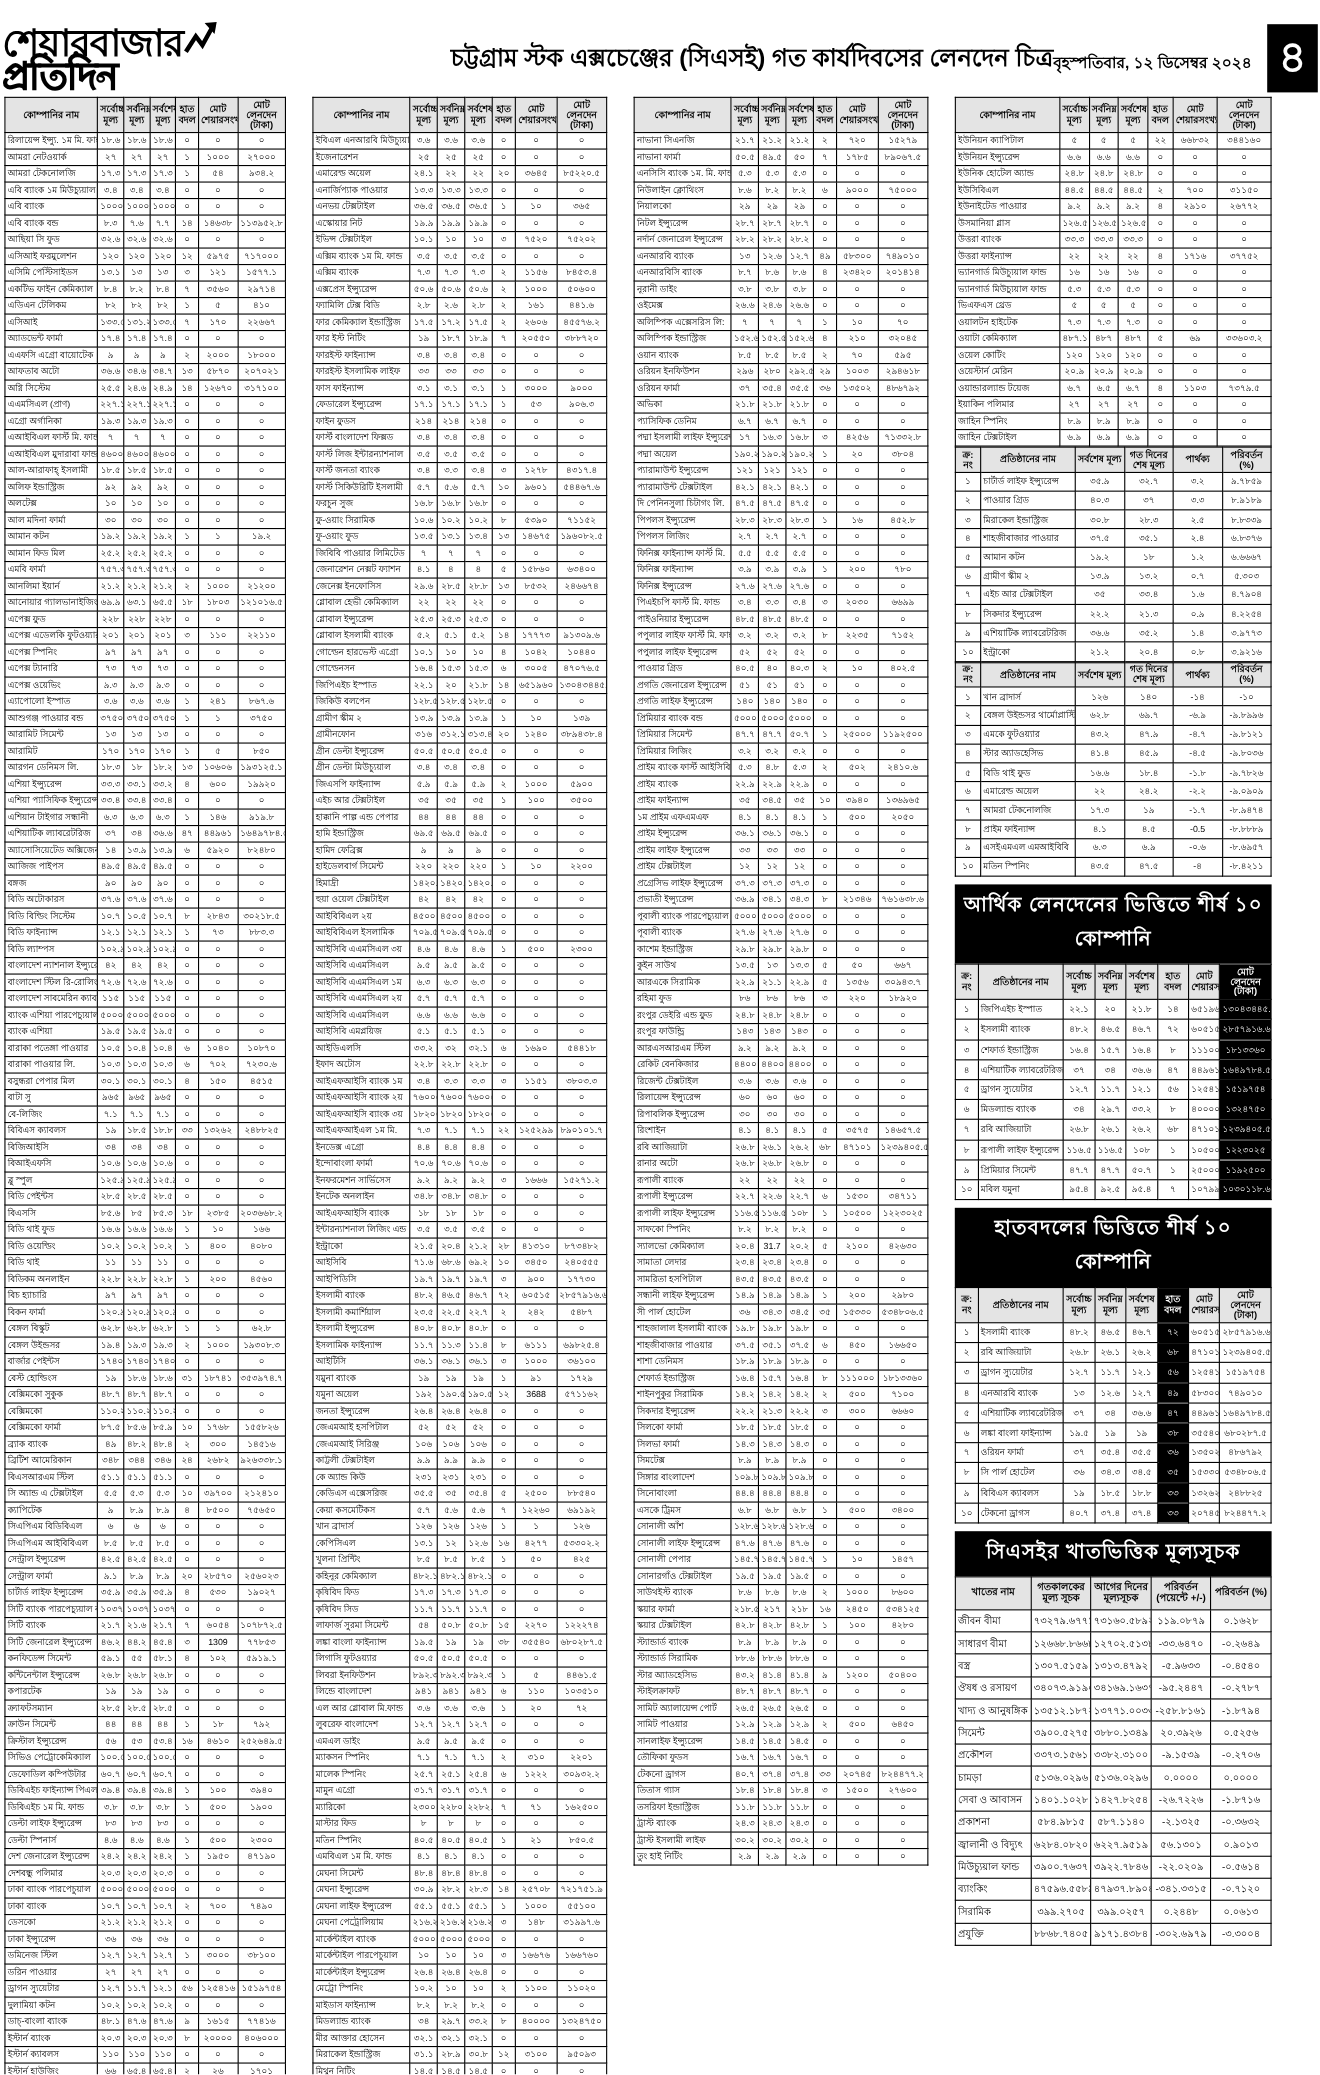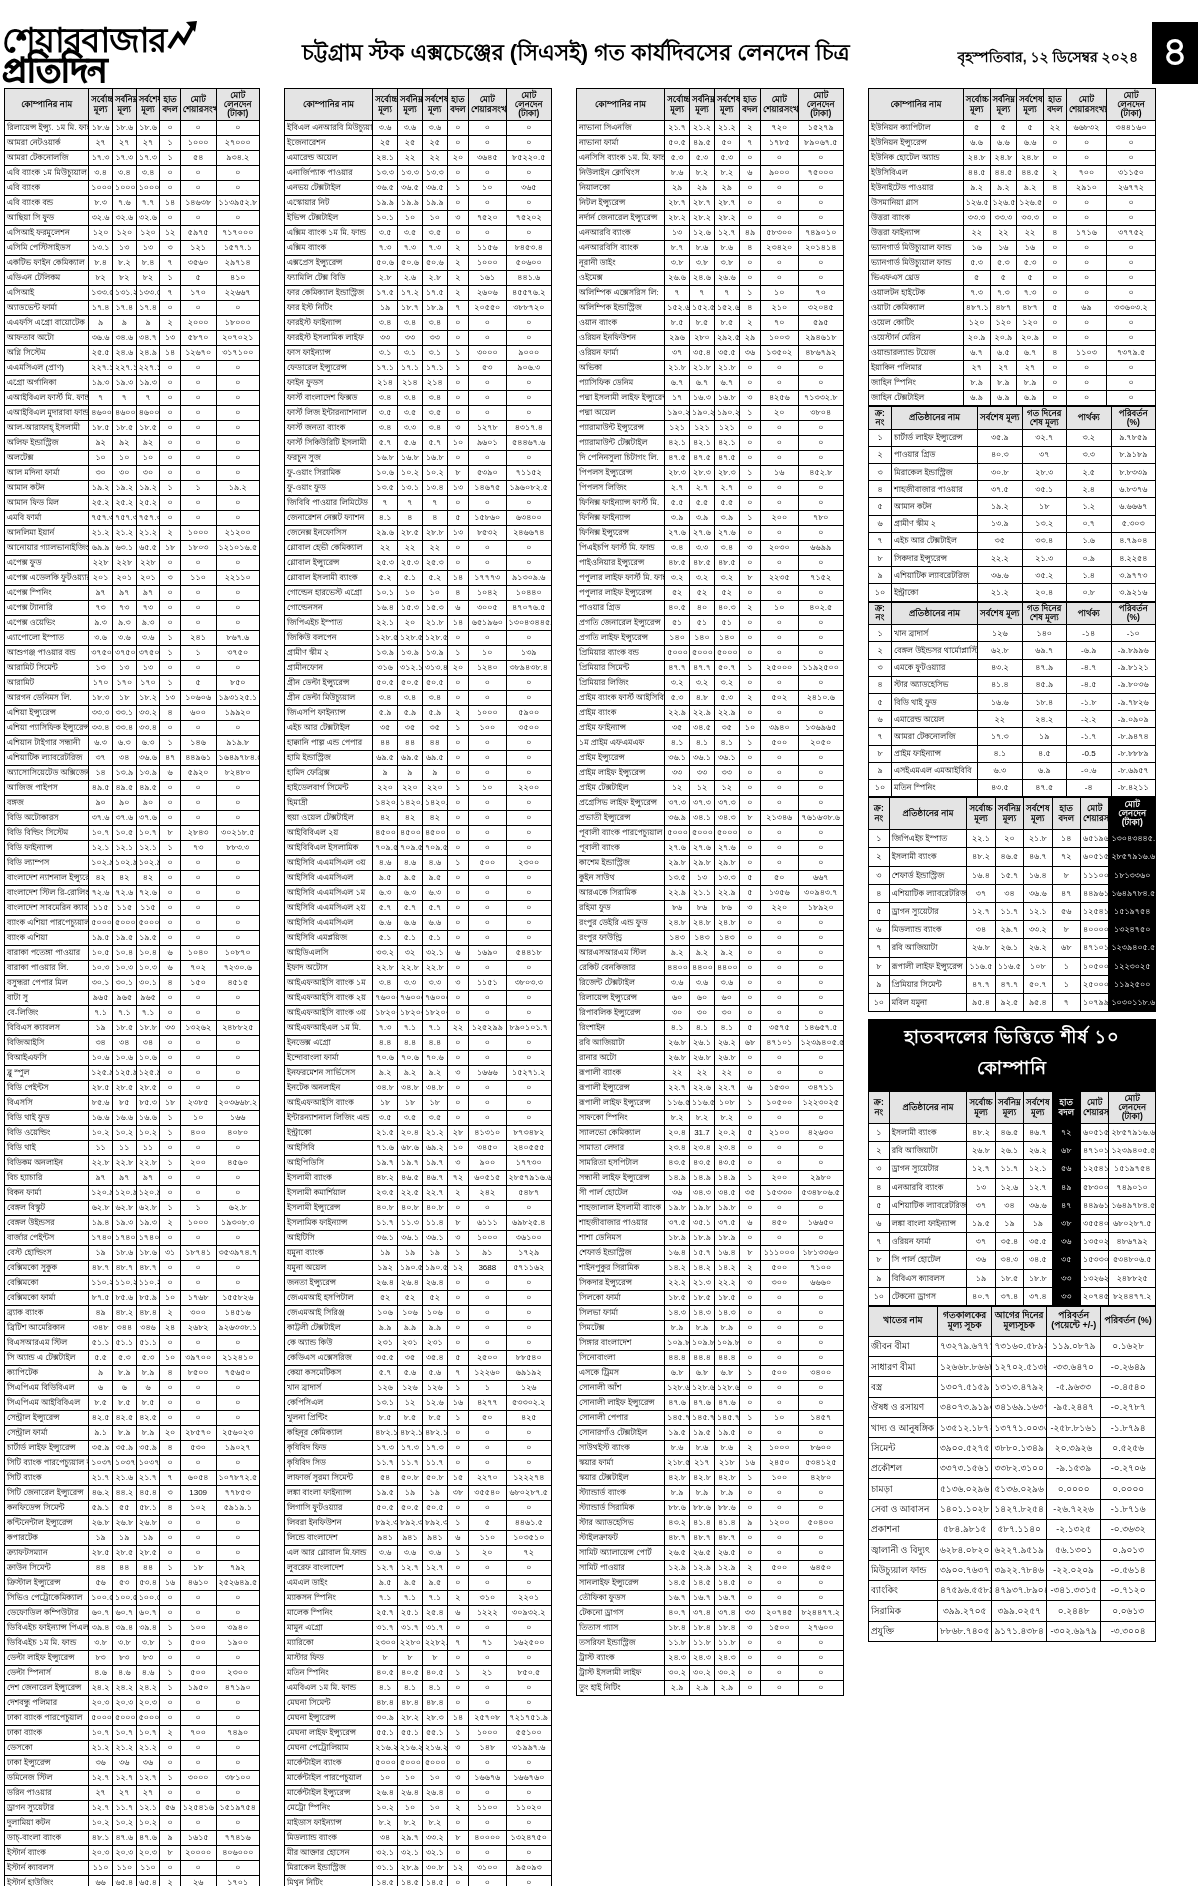--- a/index.html
+++ b/index.html
@@ -4,21 +4,21 @@
 <style>
   html,body{margin:0;padding:0;background:#fff;}
   .page{position:relative;width:1200px;height:1886px;background:#fff;color:#000;
         font-family:"Liberation Sans","DejaVu Sans",sans-serif;overflow:hidden;}
   
   .hdr{display:flex;align-items:flex-end;height:86px;padding:0 2px;box-sizing:border-box;}
   .logo{display:flex;align-items:flex-start;gap:4px;width:300px;flex:0 0 auto;}
   .logo-text{font-size:34px;font-weight:bold;letter-spacing:-1px;line-height:.9;}
   .logo-text .l2{-webkit-text-stroke:1px #000;color:#fff;}
   .logo-arrow{margin-bottom:26px;}
-  .hdr-title{flex:1;text-align:left;font-size:22px;font-weight:bold;padding-bottom:14px;}
+  .hdr-title{flex:1;text-align:right;font-size:22px;font-weight:bold;padding-bottom:14px;}
   .hdr-date{flex:0 0 auto;font-size:14px;font-weight:bold;padding:0 14px 16px 0;}
   .pageno{flex:0 0 auto;width:46px;height:62px;background:#000;color:#fff;font-size:40px;
           font-weight:bold;display:flex;align-items:center;justify-content:center;margin-bottom:2px;}
   
   .grid{display:grid;grid-template-columns:256px 268px 268px 288px;column-gap:24px;
         padding:2px 2px 0 4px;align-items:start;}
   table{border-collapse:collapse;width:100%;table-layout:fixed;}
   th,td{border:1px solid #000;font-size:8px;line-height:1.15;padding:1.5px 2px;
         text-align:center;overflow:hidden;white-space:nowrap;}
   thead th{background:#e4e4e4;font-weight:bold;font-size:8.5px;white-space:normal;line-height:1.1;}
@@ -3603,20 +3603,21 @@
               <td>১০</td>
               <td>মতিন স্পিনিং</td>
               <td>৪৩.৫</td>
               <td>৪৭.৫</td>
               <td>-৪</td>
               <td>-৮.৪২১১</td>
             </tr>
           </tbody>
         </table>
 
+      <div class="sec-hdr">আর্থিক লেনদেনের ভিত্তিতে শীর্ষ ১০ কোম্পানি</div>
       <table class="sp tv">
           <colgroup>
             <col style="width: 8%;">
             <col style="width: 30%;">
             <col style="width: 11%;">
             <col style="width: 11%;">
             <col style="width: 11%;">
             <col style="width: 11%;">
             <col style="width: 11%;">
             <col style="width: 18%;">
@@ -3858,20 +3859,21 @@
               <td>৪০.৭</td>
               <td>৩৭.৪</td>
               <td>৩৭.৪</td>
               <td>৩৩</td>
               <td>২০৭৪৫</td>
               <td>৮২৪৪৭৭.২</td>
             </tr>
           </tbody>
         </table>
 
+      <div class="sec-hdr">সিএসইর খাতভিত্তিক মূল্যসূচক</div>
       <table class="sector">
           <colgroup>
             <col style="width: 24%;">
             <col style="width: 19%;">
             <col style="width: 19%;">
             <col style="width: 19%;">
             <col style="width: 19%;">
           </colgroup>
           <thead>
             <tr>

